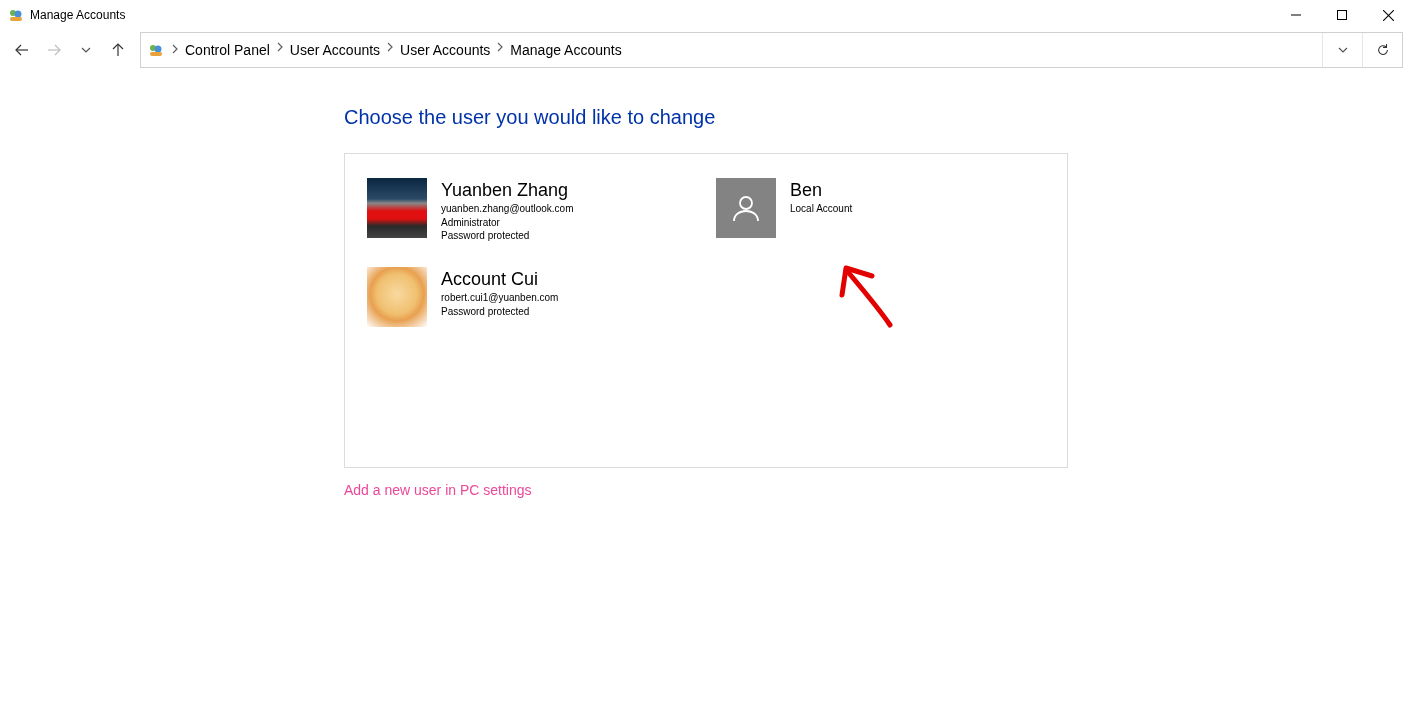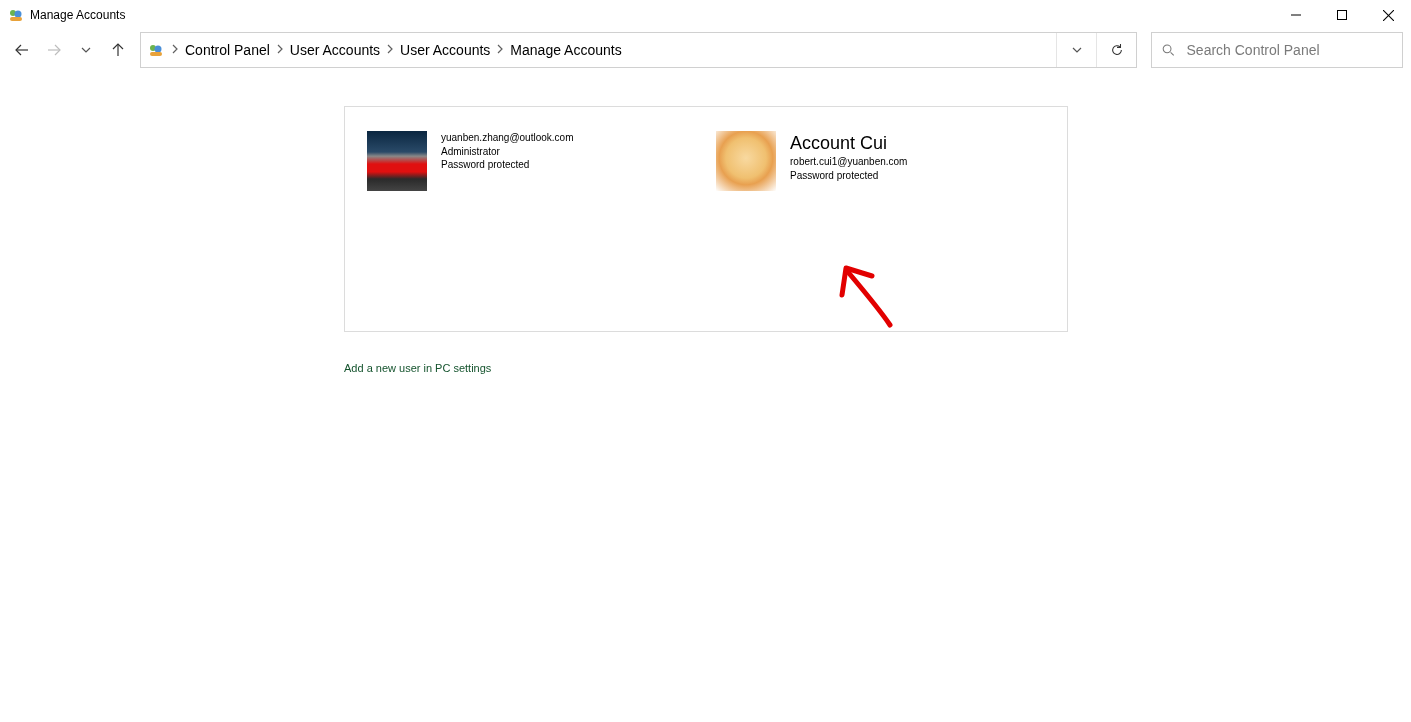--- a/index.html
+++ b/index.html
@@ -82,21 +82,20 @@
     .addr-icon {
       width: 18px;
       height: 18px;
       display: flex;
       align-items: center;
       justify-content: center;
       margin-right: 4px;
     }
     .crumbs {
       display: flex;
-      align-items: center;
       font-size: 14px;
       color: #000;
     }
     .crumb {
       padding: 0 4px;
     }
     .crumb-sep {
       color: #606060;
       font-size: 10px;
       padding: 0 2px;
@@ -188,23 +187,23 @@
     }
     .account-name {
       font-size: 18px;
       color: #000;
     }
     .account-sub {
       font-size: 10px;
       color: #000;
     }
     .add-link {
-      color: #14532d;
-      font-size: 11px;
-      margin-top: 30px;
+      color: #ec4899;
+      font-size: 14px;
+      margin-top: 14px;
       display: inline-block;
     }
     
     .annotation-arrow {
       position: absolute;
       left: 830px;
       top: 260px;
       pointer-events: none;
     }
   </style>
@@ -307,42 +306,49 @@
       </div>
       <div class="addr-refresh">
         <svg width="14" height="14" viewBox="0 0 16 16" fill="none" stroke="#333" stroke-width="1.2">
           <path d="M13 8a5 5 0 1 1-1.5-3.5"></path>
             <polyline points="12,1 12,5 8,5"></polyline>
         </svg>
       </div>
     </div>
   </div>
 
-  <div class="searchbox">
-    <svg width="14" height="14" viewBox="0 0 16 16" fill="none" stroke="#777" stroke-width="1.3">
-      <circle cx="6.5" cy="6.5" r="5"></circle>
-        <line x1="11" y1="11" x2="15" y2="15"></line>
-    </svg>
-    <input type="text" placeholder="Search Control Panel" style="">
-  </div>
 </div>
 
 <div class="content">
+  <h1 class="heading">Choose the user you would like to change</h1>
 
   <div class="accounts-box">
 
     <div class="account">
       <div class="avatar car"></div>
       <div class="account-info">
+        <span class="account-name">Yuanben Zhang</span>
         <span class="account-sub">yuanben.zhang@outlook.com</span>
         <span class="account-sub">Administrator</span>
         <span class="account-sub">Password protected</span>
       </div>
     </div>
 
+    <div class="account">
+      <div class="avatar gray">
+        <svg width="34" height="34" viewBox="0 0 34 34" fill="none" stroke="#fff" stroke-width="1.8">
+          <circle cx="17" cy="12" r="6"></circle>
+          <path d="M5 30c0-6 5-10 12-10s12 4 12 10"></path>
+        </svg>
+      </div>
+      <div class="account-info">
+        <span class="account-name">Ben</span>
+        <span class="account-sub">Local Account</span>
+      </div>
+    </div>
 
     <div class="account">
       <div class="avatar cat"></div>
       <div class="account-info">
         <span class="account-name">Account Cui</span>
         <span class="account-sub">robert.cui1@yuanben.com</span>
         <span class="account-sub">Password protected</span>
       </div>
     </div>
 

